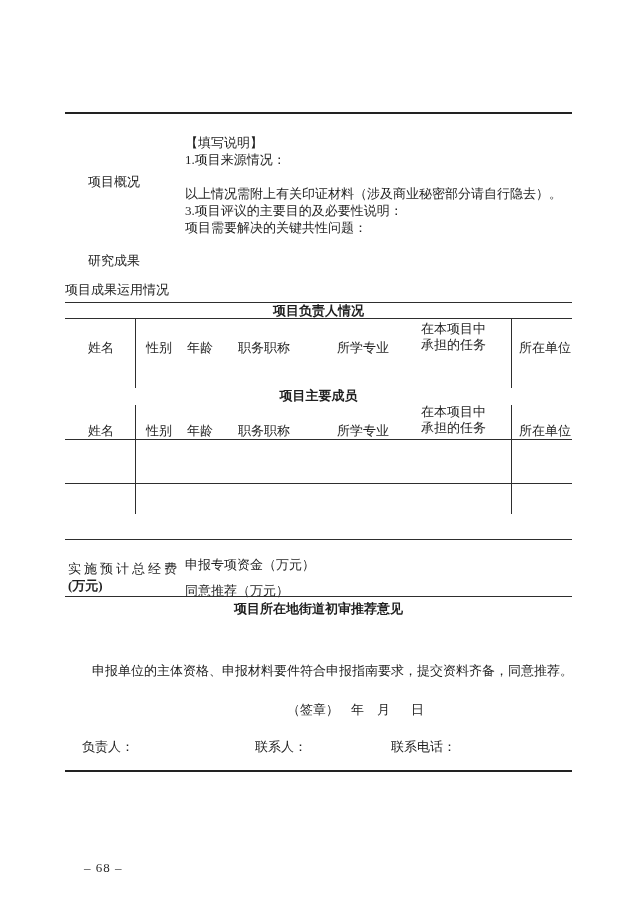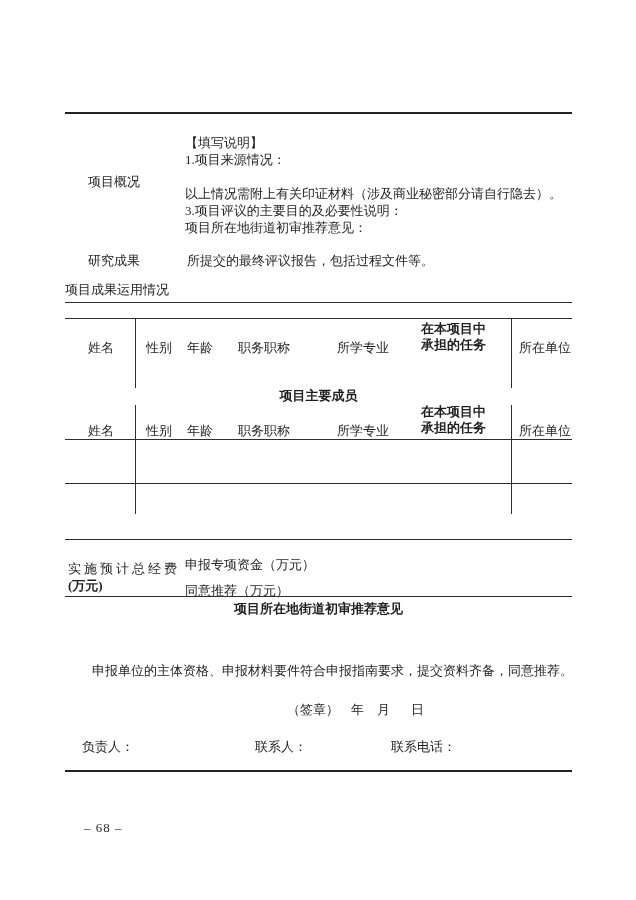--- a/index.html
+++ b/index.html
@@ -15,46 +15,46 @@
   .hr { position:absolute; left:65px; width:507px; height:1px; background:#2e2e2e; }
   .hr.thick { height:2px; background:#222; }
   .vline { position:absolute; width:1px; background:#2e2e2e; }
   .lbl { position:absolute; white-space:nowrap; line-height:15px;margin-top:12px; }
   .title {
     position:absolute; left:65px; width:507px;
     text-align:center; font-weight:bold; line-height:15px;
   }
   .task-head {
     position:absolute; width:64px; text-align:center;
-    line-height:16px; white-space:nowrap;font-weight:bold;
+    line-height:16px; white-space:nowrap;
   }
   .budget-label-1 { font-weight:normal; letter-spacing:3px; }
   .budget-label-2 { font-weight:bold; }
   .page-num { letter-spacing:1px; color:#2a2a2a; }
 </style>
 </head>
 <body>
 
 <div class="page">
 
   <div class="hr thick" style="top:112px"></div>
 
   <div class="lbl" style="left:88px; top:162px">项目概况</div>
   <div class="lbl" style="left:185px; top:123px">【填写说明】</div>
   <div class="lbl" style="left:185px; top:140px">1.项目来源情况：</div>
   <div class="lbl" style="left:185px; top:174px">以上情况需附上有关印证材料（涉及商业秘密部分请自行隐去）。</div>
   <div class="lbl" style="left:185px; top:191px">3.项目评议的主要目的及必要性说明：</div>
-  <div class="lbl" style="left:185px; top:208px">项目所在地街道初审推荐意见：</div>
+  <div class="lbl" style="left:185px; top:208px">项目需要解决的关键共性问题：</div>
 
   <div class="lbl" style="left:88px; top:241px">研究成果</div>
-  <div class="lbl" style="left:187px; top:241px">所提交的最终评议报告，包括过程文件等。</div>
 
   <div class="lbl" style="left:65px; top:270px">项目成果运用情况</div>
 
   <div class="hr" style="top:302px"></div>
+  <div class="title" style="top:303px">项目负责人情况</div>
   <div class="hr" style="top:318px"></div>
 
   <div class="vline" style="left:135px; top:319px; height:69px"></div>
   <div class="vline" style="left:511px; top:319px; height:69px"></div>
 
   <div class="lbl" style="left:88px;  top:328px">姓名</div>
   <div class="lbl" style="left:146px; top:328px">性别</div>
   <div class="lbl" style="left:187px; top:328px">年龄</div>
   <div class="lbl" style="left:238px; top:328px">职务职称</div>
   <div class="lbl" style="left:337px; top:328px">所学专业</div>
@@ -103,15 +103,15 @@
   <div class="lbl" style="left:287px; top:690px">（签章）</div>
   <div class="lbl" style="left:351px; top:690px">年</div>
   <div class="lbl" style="left:377px; top:690px">月</div>
   <div class="lbl" style="left:411px; top:690px">日</div>
 
   <div class="lbl" style="left:82px; top:727px">负责人：</div>
   <div class="lbl" style="left:255px; top:727px">联系人：</div>
   <div class="lbl" style="left:391px; top:727px">联系电话：</div>
 
   <div class="hr thick" style="top:770px"></div>
-  <div class="lbl page-num" style="left:84px; top:808px">– 68 –</div>
+  <div class="lbl page-num" style="left:84px; top:848px">– 68 –</div>
 
 </div>
 
 </body></html>

